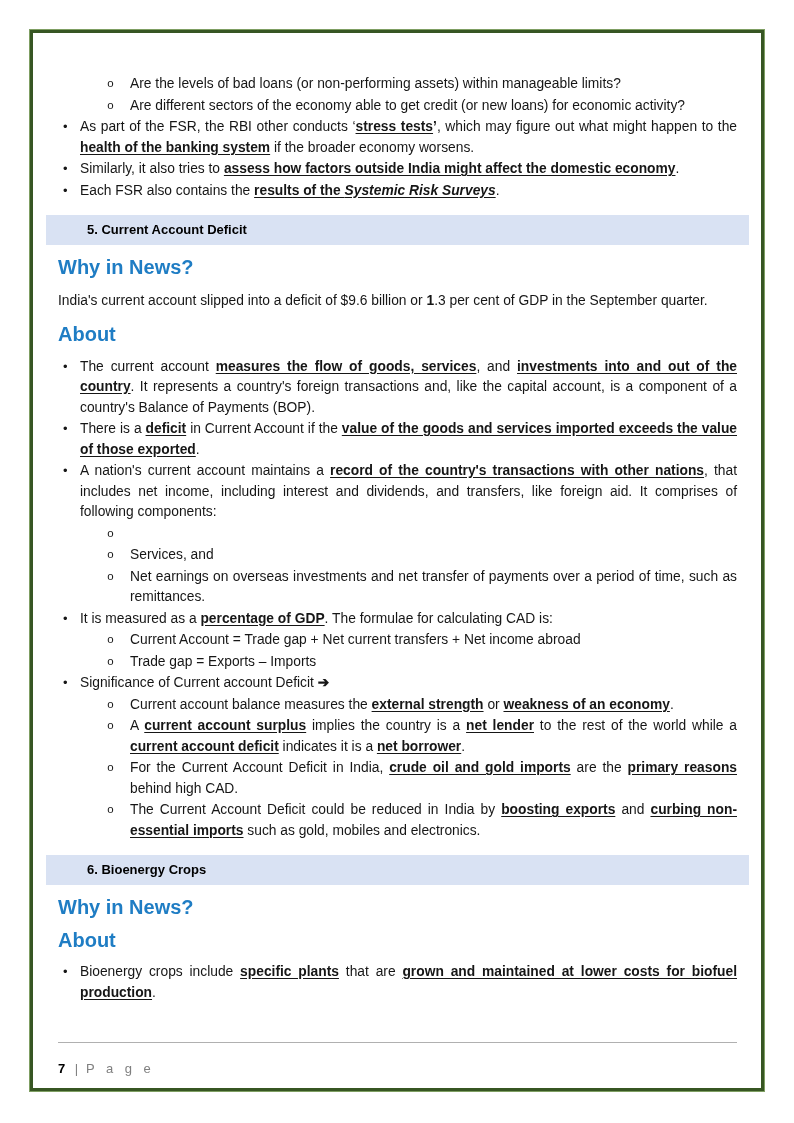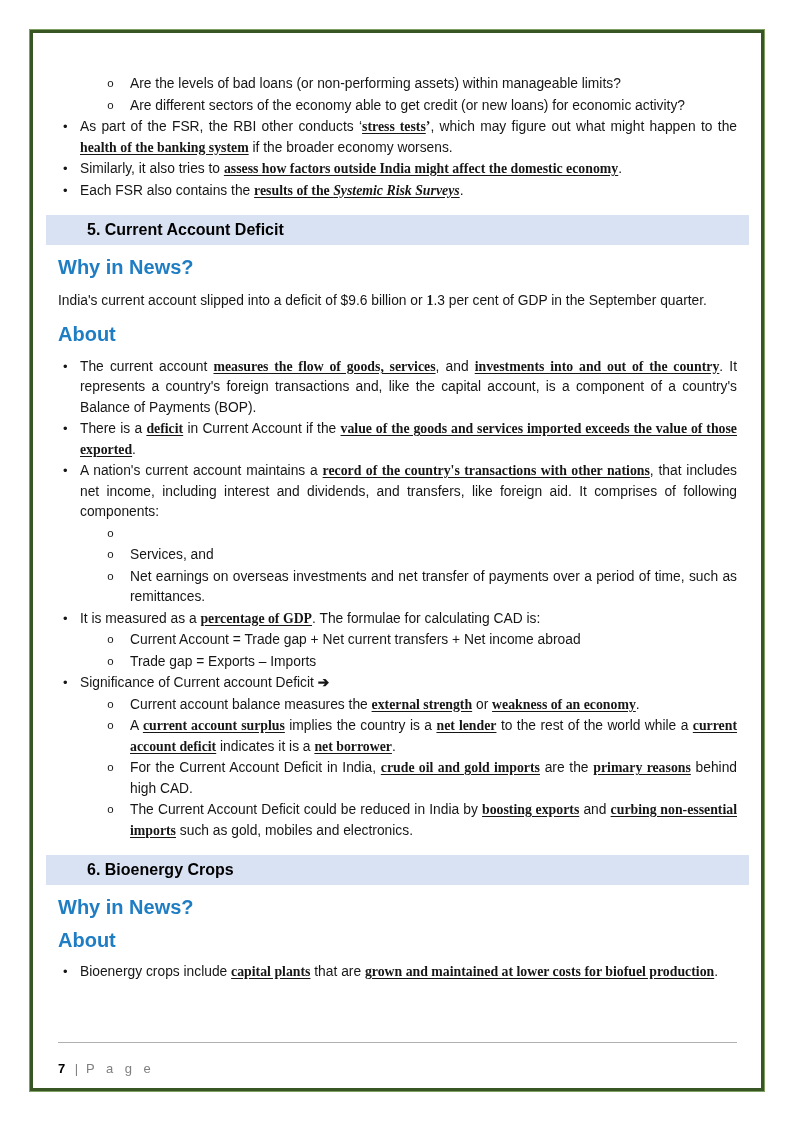--- a/index.html
+++ b/index.html
@@ -12,33 +12,33 @@
     box-shadow:0 0 0 1px #7f9f63;
     background:#fff;
   }
   .content {
     position:absolute; left:0; top:0; right:0; bottom:46px;
     padding:40px 24px 0 25px;
     font-size:13.8px; line-height:20.5px;
     overflow:hidden;
   }
 
-  .b { font-weight:700;font-family:Liberation Serif, serif; }
+  .b { font-weight:700; }
   .u { text-decoration:underline; text-underline-offset:2px; }
   .i { font-style:italic; }
 
   .li1, .li2 { display:flex; margin-top:1px; }
   .marker1 { flex:none; width:22px; padding-left:5px; font-size:13px; }
   .marker2 { flex:none; width:23px; margin-left:49px; font-family:"Liberation Mono", monospace; font-size:11.5px; }
   .litext { flex:1; text-align:justify; }
 
   .band {
     margin:14px -12px 8px -12px;
     background:#D9E2F3;
-    font-weight:700; font-size:16px; line-height:18px;
+    font-weight:700; font-size:13px; line-height:18px;
     padding:6px 8px 6px 41px;
     color:#000;
   }
   .label {
     color:#1F7DC4; font-weight:700; font-size:20px;
     margin-top:12px; margin-bottom:12px;
   }
   .para { text-align:justify; margin-top:13px; margin-bottom:13px; }
 
   .footer {
@@ -133,21 +133,21 @@
       </div>
       <div class="li2">
         <span class="marker2">o</span>
         <div class="litext"><span>The Current Account Deficit could be reduced in India by </span><span class="b u">boosting exports</span><span> and </span><span class="b u">curbing non-essential imports</span><span> such as gold, mobiles and electronics.</span></div>
       </div>
       <div class="band">6. Bioenergy Crops</div>
       <div class="label">Why in News?</div>
       <div class="label">About</div>
       <div class="li1">
         <span class="marker1">•</span>
-        <div class="litext"><span>Bioenergy crops include </span><span class="b u">capital plants</span><span> that are </span><span class="b u">grown and maintained at lower costs for biofuel production</span><span>.</span></div>
+        <div class="litext"><span>Bioenergy crops include </span><span class="b u">specific plants</span><span> that are </span><span class="b u">grown and maintained at lower costs for biofuel production</span><span>.</span></div>
       </div>
     </div>
   <div class="footer">
     <span class="pg-num">7</span>
     <span class="pg-sep">|</span>
     <span class="pg-label">P a g e</span>
   </div>
 </div>
 
 </body></html>

